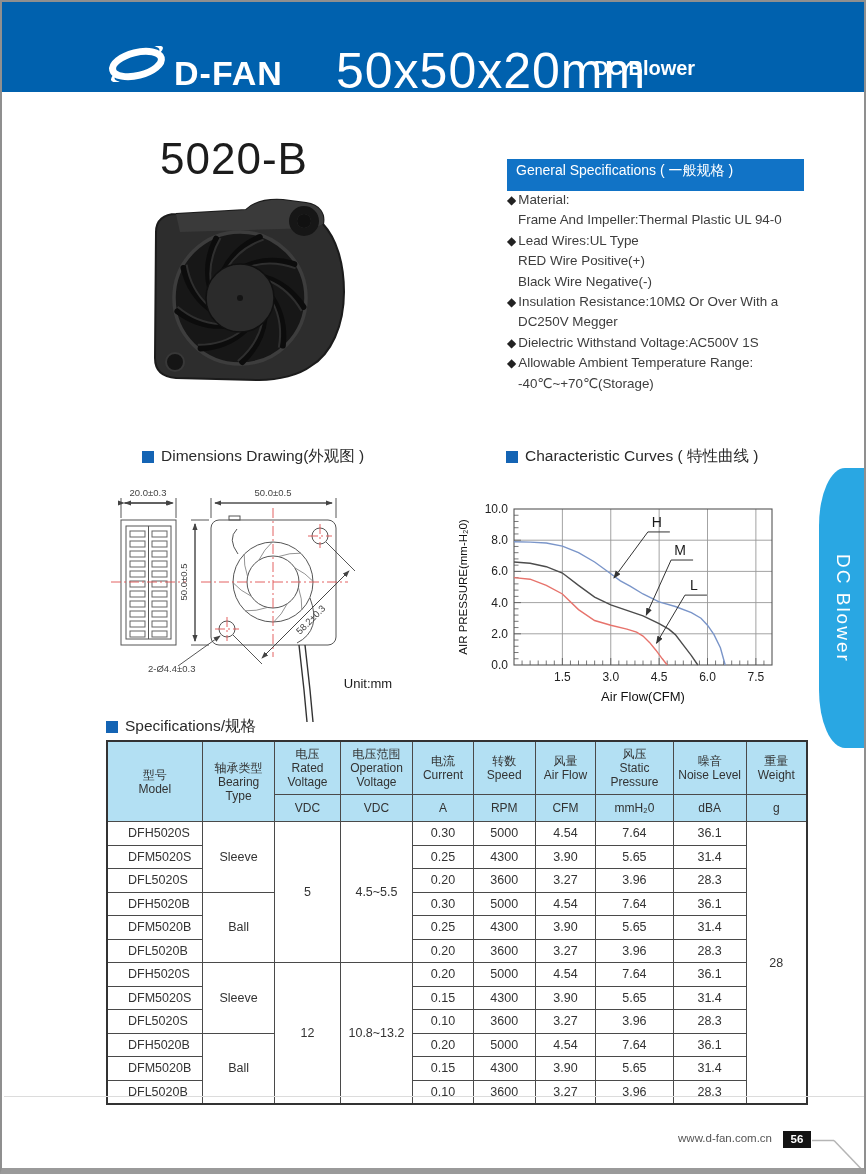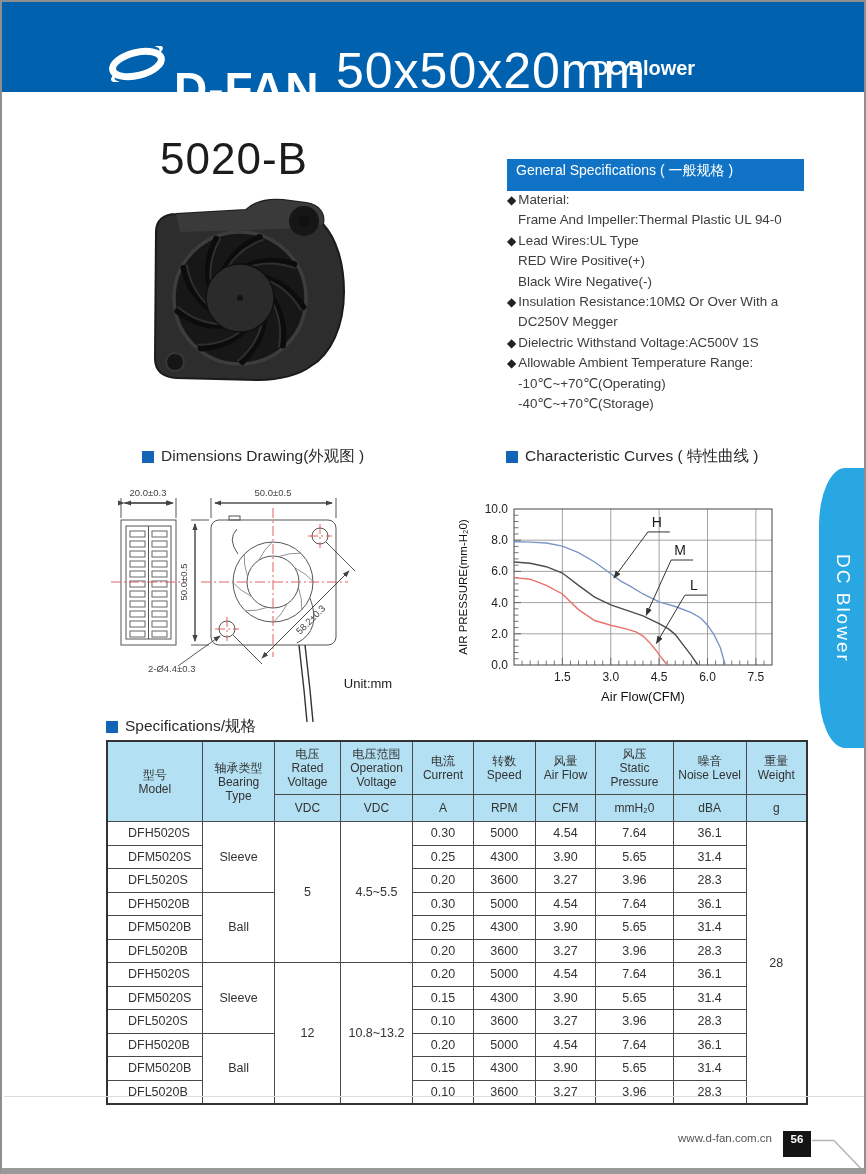--- a/index.html
+++ b/index.html
@@ -1,21 +1,21 @@
 <!DOCTYPE html>
 <html><head>
 <meta charset="utf-8">
 <style>
   html,body{margin:0;padding:0;background:#e8e8e8;font-family:"Liberation Sans","DejaVu Sans",sans-serif;}
   .page{position:relative;width:866px;height:1174px;background:#ffffff;margin:0 auto;
         border:2px solid #8f8f8f;border-bottom:6px solid #9a9a9a;box-sizing:border-box;overflow:hidden;}
   
   .banner{position:absolute;left:0;top:0;width:100%;height:90px;background:#0061ae;}
   .logo{position:absolute;left:104px;top:44px;width:62px;height:36px;}
-  .brand{position:absolute;left:172px;top:60px;color:#ffffff;font-size:46px;font-weight:bold;letter-spacing:1px;}
+  .brand{position:absolute;left:172px;top:52px;color:#ffffff;font-size:34px;font-weight:bold;letter-spacing:1px;}
   .size-txt{position:absolute;left:334px;top:40px;color:#ffffff;font-size:50px;font-weight:400;letter-spacing:1px;}
   .type-txt{position:absolute;left:592px;top:55px;color:#ffffff;font-size:20px;font-weight:bold;}
   
   .prod-title{position:absolute;left:158px;top:132px;font-size:44px;color:#1c1c1c;letter-spacing:1px;}
   .prod-photo{position:absolute;left:126px;top:190px;}
   
   .gs-bar{position:absolute;left:505px;top:157px;width:297px;height:32px;background:#1173c6;color:#ffffff;
           font-size:14px;line-height:23px;padding-left:9px;box-sizing:border-box;}
   .gs-list{position:absolute;left:505px;top:188px;width:330px;font-size:13.4px;color:#3d3d3d;}
   .gs-line{line-height:20.4px;white-space:nowrap;}
@@ -34,21 +34,21 @@
   .spec-table th,.spec-table td{border:1px solid #4a4a4a;text-align:center;padding:1px 2px;}
   .spec-table{border:2px solid #333;}
   .spec-table thead th{background:#b3e0f3;font-weight:normal;font-size:12px;line-height:14px;}
   .spec-table thead tr:first-child th{height:50px;}
   .spec-table thead tr:last-child th{height:24px;}
   .spec-table tbody td{height:20.5px;}
   .spec-table td.model{text-align:left;padding-left:20px;}
   
   .foot-rule{position:absolute;left:2px;top:1094px;width:860px;height:1px;background:#dcdcdc;}
   .foot-url{position:absolute;right:92px;top:1130px;font-size:11.5px;color:#555;}
-  .foot-page{position:absolute;left:781px;top:1129px;width:28px;height:26px;background:#141414;color:#fff;
+  .foot-page{position:absolute;left:781px;top:1129px;width:28px;height:17px;background:#141414;color:#fff;
              font-size:11.5px;font-weight:bold;text-align:center;line-height:17px;}
   .foot-corner{position:absolute;left:806px;top:1130px;}
   svg text{font-family:"Liberation Sans","DejaVu Sans",sans-serif;}
 </style>
 </head>
 <body>
 
 <div class="page">
 
   <div class="banner">
@@ -104,21 +104,20 @@
   <div class="gs-list" id="gs-list">
       <div class="gs-line"><span class="blt">◆</span><span>Material:</span></div>
       <div class="gs-line indent"><span>Frame And Impeller:Thermal Plastic UL 94-0</span></div>
       <div class="gs-line"><span class="blt">◆</span><span>Lead Wires:UL Type</span></div>
       <div class="gs-line indent"><span>RED Wire Positive(+)</span></div>
       <div class="gs-line indent"><span>Black Wire Negative(-)</span></div>
       <div class="gs-line"><span class="blt">◆</span><span>Insulation Resistance:10MΩ Or Over With a</span></div>
       <div class="gs-line indent"><span>DC250V Megger</span></div>
       <div class="gs-line"><span class="blt">◆</span><span>Dielectric Withstand Voltage:AC500V 1S</span></div>
       <div class="gs-line"><span class="blt">◆</span><span>Allowable Ambient Temperature Range:</span></div>
-      <div class="gs-line indent"><span>-10℃~+70℃(Operating)</span></div>
       <div class="gs-line indent"><span>-40℃~+70℃(Storage)</span></div>
     </div>
 
   <div class="sec-title" style="left:104px;top:444px;padding-left:36px;">
     <span class="sec-sq"></span>
     <span>Dimensions Drawing(外观图 )</span>
   </div>
   <div class="sec-title" style="left:504px;top:444px;">
     <span class="sec-sq"></span>
     <span>Characteristic Curves ( 特性曲线 )</span>

